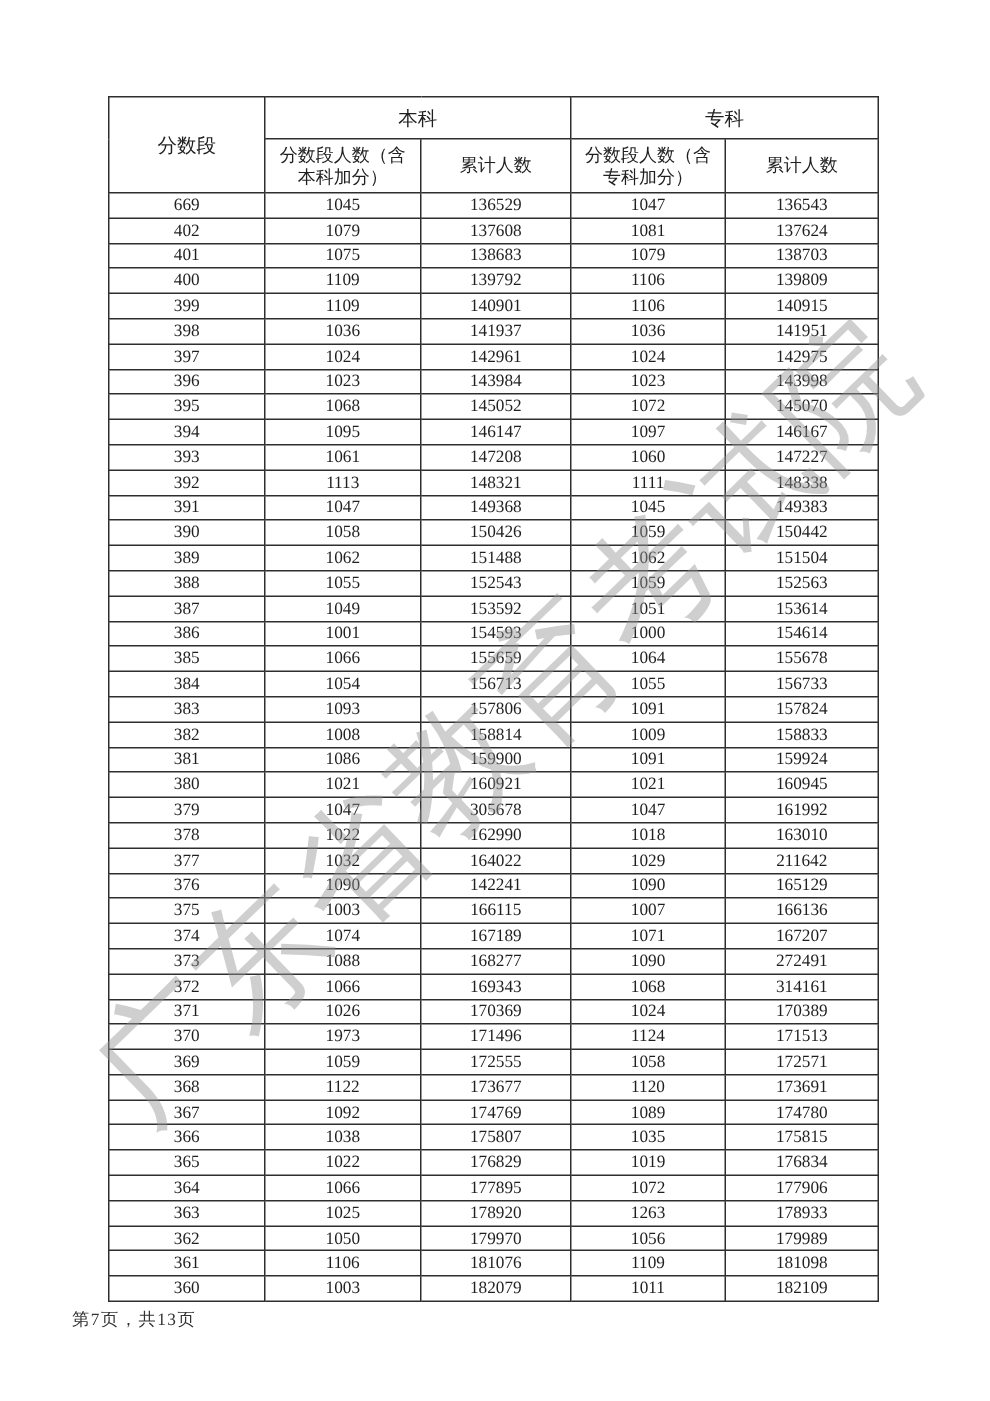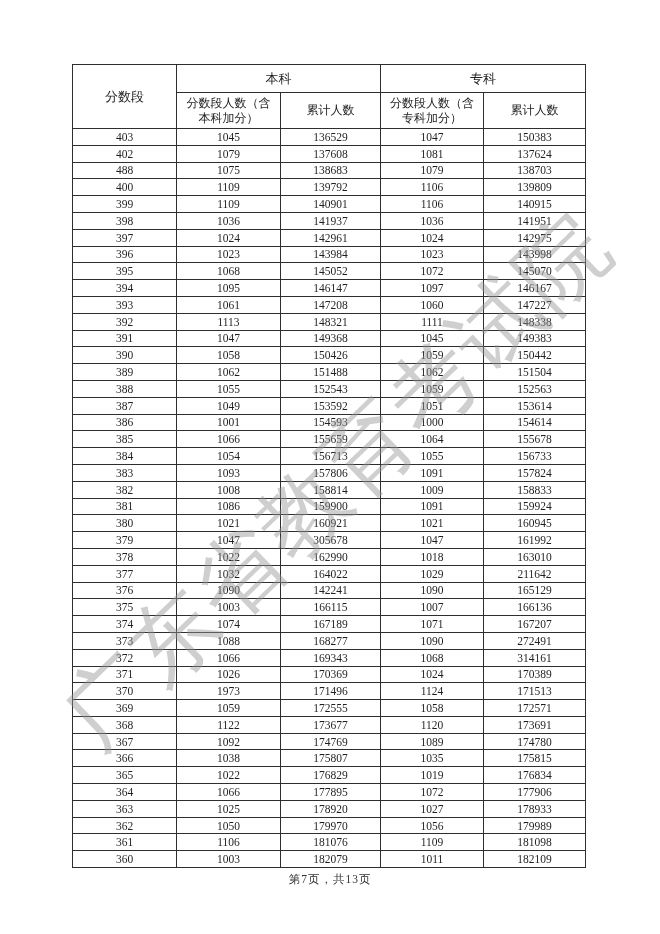--- a/index.html
+++ b/index.html
@@ -54,24 +54,24 @@
     color: rgba(148, 148, 148, 0.45);
     font-family: "DejaVu Serif", "Liberation Serif", serif;
     pointer-events: none;
     z-index: 5;
     user-select: none;
   }
   .footer {
     position: absolute;
     left: 0; top: 872px;
     width: 660px;
-    text-align: center;
     font-size: 11.5px;
     color: #333333;
     letter-spacing: 1px;
+    padding-left: 48px;
   }
 </style>
 </head>
 <body>
 
 <div class="page">
 
   <div class="watermark">广东省教育考试院</div>
 
   <table class="score-table">
@@ -90,35 +90,35 @@
       </tr>
       <tr class="sub-row">
         <th>分数段人数（含本科加分）</th>
         <th>累计人数</th>
         <th>分数段人数（含专科加分）</th>
         <th>累计人数</th>
       </tr>
     </thead>
     <tbody>
         <tr>
-          <td>403</td>
+          <td>669</td>
           <td>1045</td>
           <td>136529</td>
           <td>1047</td>
-          <td>150383</td>
+          <td>136543</td>
         </tr>
         <tr>
           <td>402</td>
           <td>1079</td>
           <td>137608</td>
           <td>1081</td>
           <td>137624</td>
         </tr>
         <tr>
-          <td>488</td>
+          <td>401</td>
           <td>1075</td>
           <td>138683</td>
           <td>1079</td>
           <td>138703</td>
         </tr>
         <tr>
           <td>400</td>
           <td>1109</td>
           <td>139792</td>
           <td>1106</td>
@@ -373,21 +373,21 @@
           <td>364</td>
           <td>1066</td>
           <td>177895</td>
           <td>1072</td>
           <td>177906</td>
         </tr>
         <tr>
           <td>363</td>
           <td>1025</td>
           <td>178920</td>
-          <td>1027</td>
+          <td>1263</td>
           <td>178933</td>
         </tr>
         <tr>
           <td>362</td>
           <td>1050</td>
           <td>179970</td>
           <td>1056</td>
           <td>179989</td>
         </tr>
         <tr>

